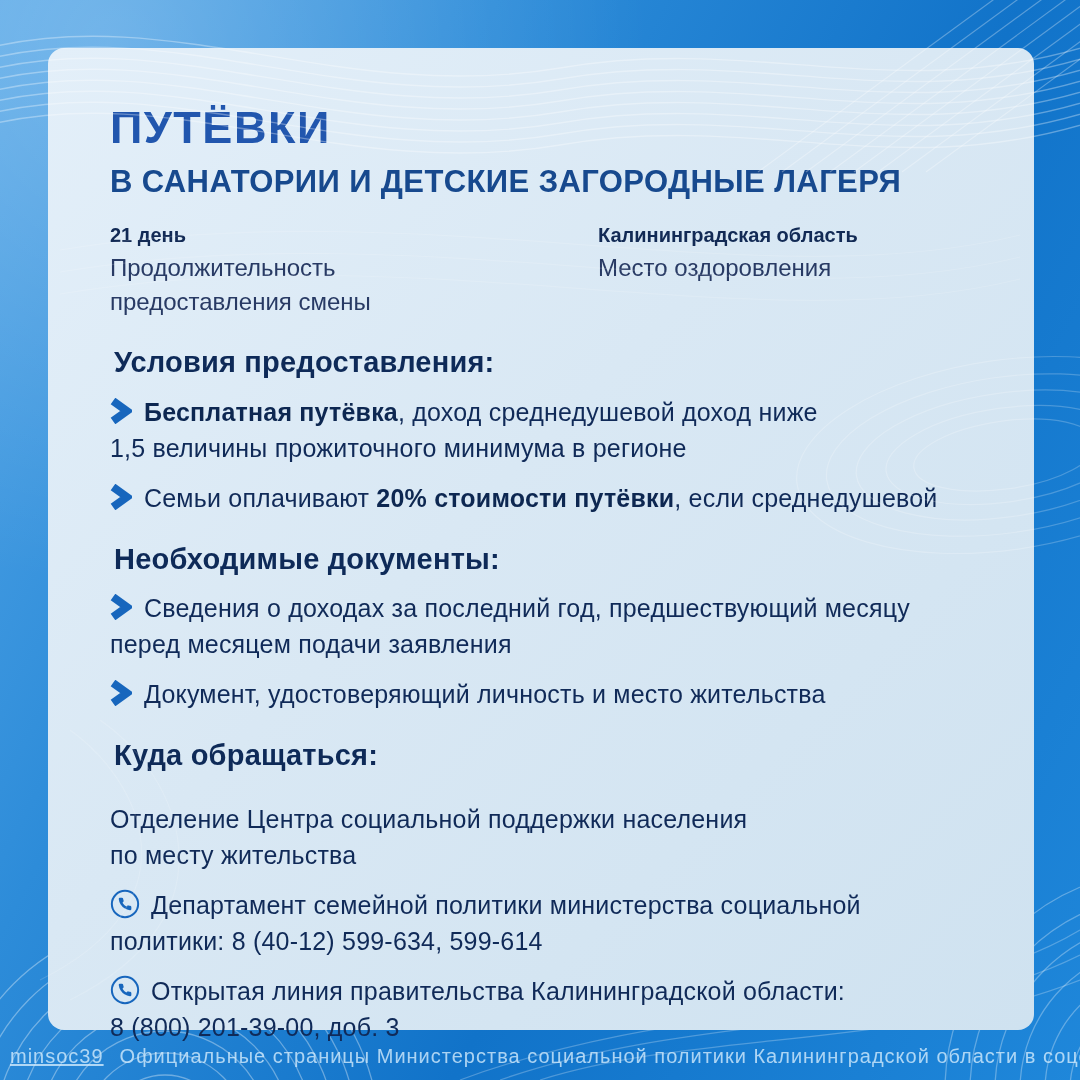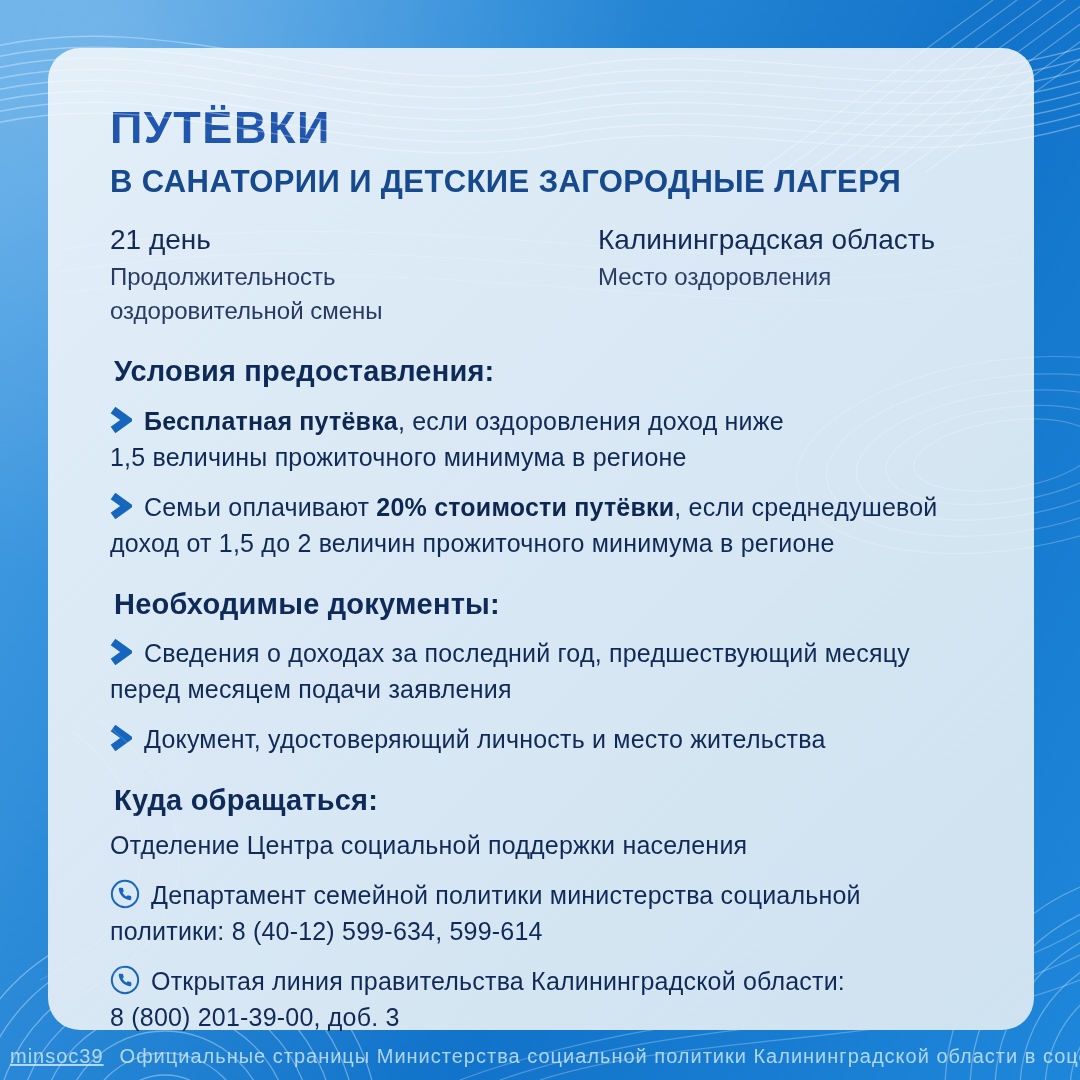--- a/index.html
+++ b/index.html
@@ -7,39 +7,39 @@
     width:1080px;height:1080px;position:relative;overflow:hidden;
     font-family:"Liberation Sans","DejaVu Sans",sans-serif;
     background:
       radial-gradient(circle at 10% 4%, rgba(255,255,255,.22), rgba(255,255,255,0) 38%),
       linear-gradient(118deg,#54a6e7 0%, #2d8cd9 30%, #1173c9 62%, #1f87da 100%);
   }
   svg.deco{position:absolute;left:0;top:0;pointer-events:none;}
   #bg-deco{z-index:1;}
   #card{
     position:absolute;left:48px;top:48px;right:46px;bottom:50px;
-    border-radius:32px;z-index:2;
+    border-radius:16px;z-index:2;
     background:linear-gradient(135deg,#e3eff9 0%,#d9e8f4 45%,#cfe2f0 100%);
     padding:56px 42px 0 62px;box-sizing:border-box;
   }
   #fg-deco{z-index:3;}
   h1{margin:0;font-size:45px;line-height:1.08;font-weight:700;letter-spacing:1.5px;color:#2156ae;}
   h2{margin:11px 0 0;font-size:31px;line-height:1.16;font-weight:700;letter-spacing:.4px;color:#17498e;}
   .stats{display:flex;margin-top:24px;}
   .stat-a{width:488px;flex:none;}
-  .stat-value{font-size:28px;font-weight:400;color:#122a55;line-height:1.15;}
+  .stat-value{font-size:20px;font-weight:700;color:#122a55;line-height:1.15;}
   .stat-label{font-size:24px;font-weight:400;color:#283a64;line-height:1.42;margin-top:4px;}
   .stat-a .stat-label{max-width:360px;}
   .section{margin-top:26px;}
   .section h3{margin:4px;font-size:29px;font-weight:700;color:#0e2a58;line-height:1.2;letter-spacing:.2px;}
   .item{margin-top:14px;font-size:25px;line-height:1.44;color:#102a58;letter-spacing:.2px;}
   .item b{font-weight:700;color:#0d2751;}
   .chev{display:inline-block;width:22px;height:26px;margin-right:12px;vertical-align:-3px;}
   .phone-ic{display:inline-block;width:30px;height:30px;margin-right:11px;vertical-align:-5px;}
-  .plain{margin-top:9px;}
+  .plain{margin-top:28px;}
   #footer{
     position:absolute;left:10px;bottom:12px;z-index:4;white-space:nowrap;
     font-size:20px;letter-spacing:1px;color:rgba(210,235,253,.8);font-weight:400;
   }
   #footer .brand{margin-right:16px;text-decoration:underline;}
 </style>
 </head>
 <body>
 
 <svg id="bg-deco" class="deco" width="1080" height="1080" viewBox="0 0 1080 1080">
@@ -70,43 +70,42 @@
 </svg>
 
 <div id="card">
 
   <h1>ПУТЁВКИ</h1>
   <h2>В САНАТОРИИ И ДЕТСКИЕ ЗАГОРОДНЫЕ ЛАГЕРЯ</h2>
 
   <div class="stats">
     <div class="stat-a">
       <div class="stat-value">21 день</div>
-      <div class="stat-label">Продолжительность оздоровительной смены</div>
+      <div class="stat-label">Продолжительность предоставления смены</div>
     </div>
     <div class="stat-b">
       <div class="stat-value">Калининградская область</div>
       <div class="stat-label">Место оздоровления</div>
     </div>
   </div>
 
   <div class="section">
     <h3>Условия предоставления:</h3>
 
     <div class="item">
       <span class="chev"><svg width="22" height="26" viewBox="0 0 22 26">
             <path d="M3 3 L17 13 L3 23" fill="none" stroke="#1766bd" stroke-width="8"></path>
-          </svg></span><b>Бесплатная путёвка</b><span>, если оздоровления доход ниже</span><br>
+          </svg></span><b>Бесплатная путёвка</b><span>, доход среднедушевой доход ниже</span><br>
       <span>1,5 величины прожиточного минимума в регионе</span>
     </div>
 
     <div class="item">
       <span class="chev"><svg width="22" height="26" viewBox="0 0 22 26">
             <path d="M3 3 L17 13 L3 23" fill="none" stroke="#1766bd" stroke-width="8"></path>
           </svg></span><span>Семьи оплачивают </span><b>20% стоимости путёвки</b><span>, если среднедушевой</span><br>
-      <span>доход от 1,5 до 2 величин прожиточного минимума в регионе</span>
     </div>
   </div>
 
   <div class="section">
     <h3>Необходимые документы:</h3>
 
     <div class="item">
       <span class="chev"><svg width="22" height="26" viewBox="0 0 22 26">
             <path d="M3 3 L17 13 L3 23" fill="none" stroke="#1766bd" stroke-width="8"></path>
           </svg></span><span>Сведения о доходах за последний год, предшествующий месяцу</span><br>
@@ -118,20 +117,21 @@
             <path d="M3 3 L17 13 L3 23" fill="none" stroke="#1766bd" stroke-width="8"></path>
           </svg></span><span>Документ, удостоверяющий личность и место жительства</span>
     </div>
   </div>
 
   <div class="section">
     <h3>Куда обращаться:</h3>
 
     <div class="item plain">
       <span>Отделение Центра социальной поддержки населения</span><br>
+      <span>по месту жительства</span>
     </div>
 
     <div class="item">
       <span class="phone-ic"><svg width="30" height="30" viewBox="0 0 26 26">
             <circle cx="13" cy="13" r="11.4" fill="none" stroke="#1766bd" stroke-width="1.7"></circle>
             <g transform="translate(6.4,6.4) scale(0.55)" fill="#1766bd">
               <path d="M22 16.92v3a2 2 0 0 1-2.18 2 19.79 19.79 0 0 1-8.63-3.07 19.5 19.5 0 0 1-6-6 19.79 19.79 0 0 1-3.07-8.67A2 2 0 0 1 4.11 2h3a2 2 0 0 1 2 1.72 12.84 12.84 0 0 0 .7 2.81 2 2 0 0 1-.45 2.11L8.09 9.91a16 16 0 0 0 6 6l1.27-1.27a2 2 0 0 1 2.11-.45 12.84 12.84 0 0 0 2.81.7A2 2 0 0 1 22 16.92z"></path>
             </g>
           </svg></span><span>Департамент семейной политики министерства социальной</span><br>
       <span>политики: 8 (40-12) 599-634, 599-614</span>

